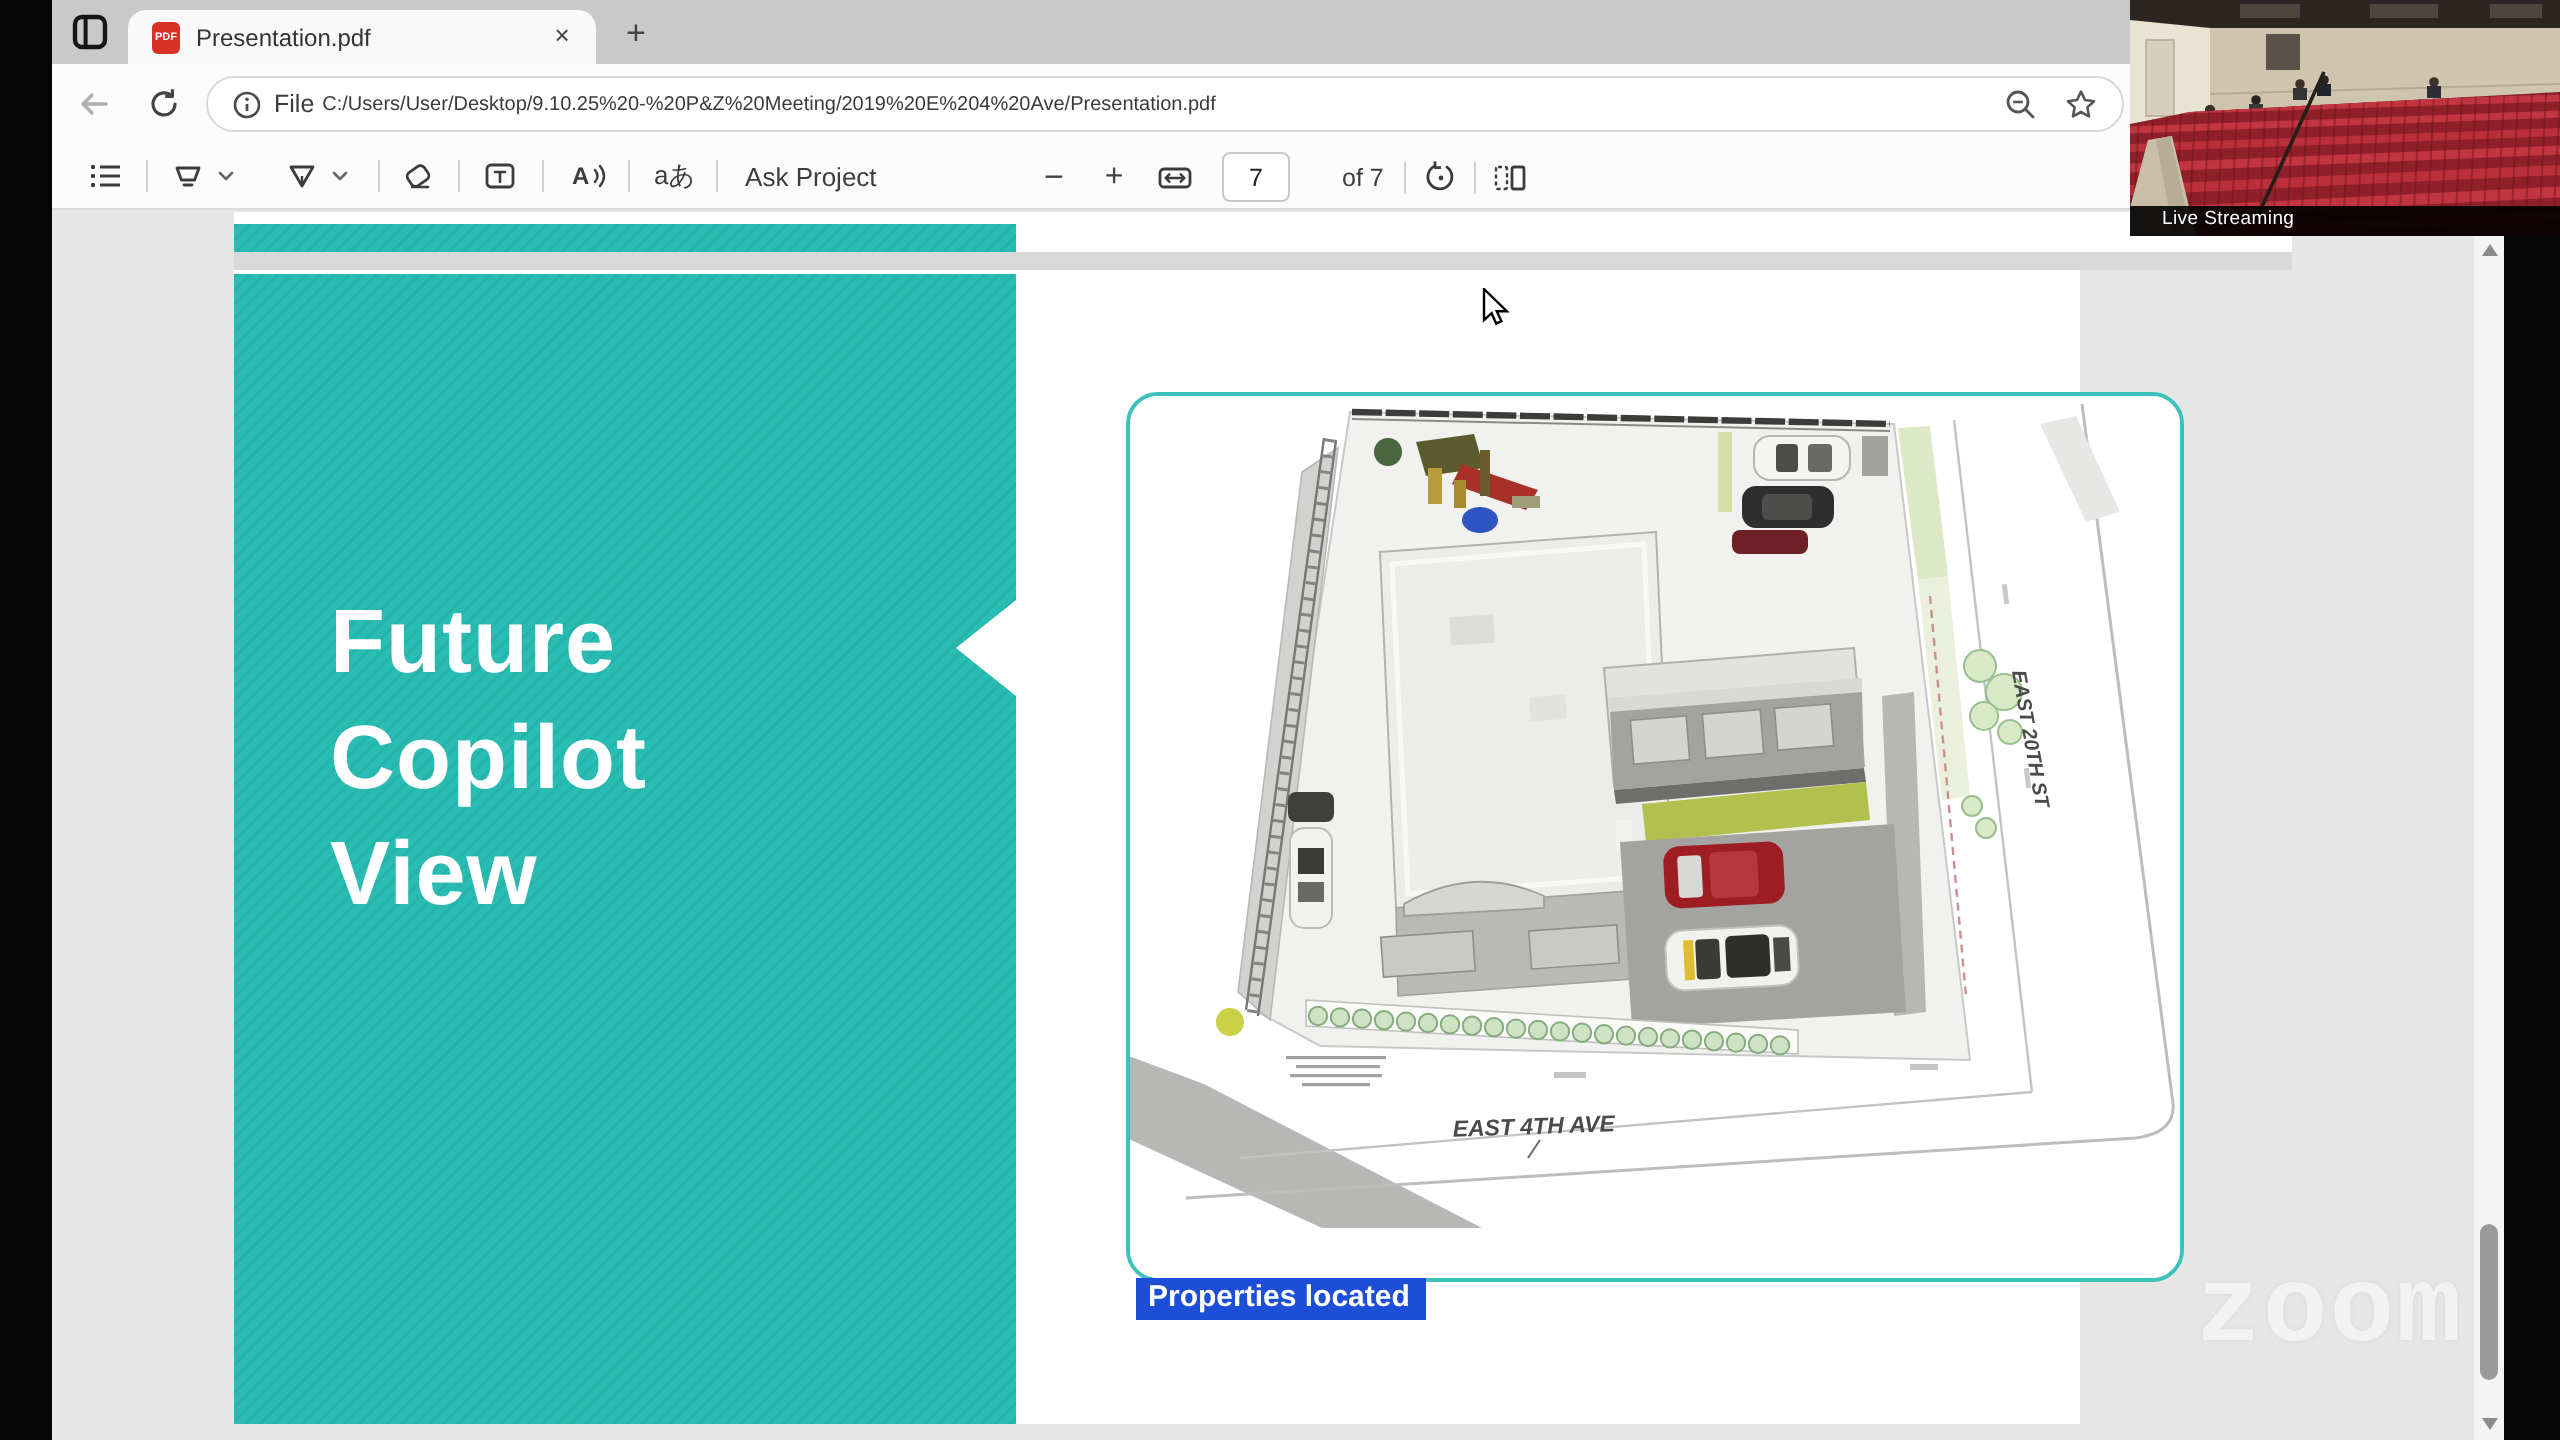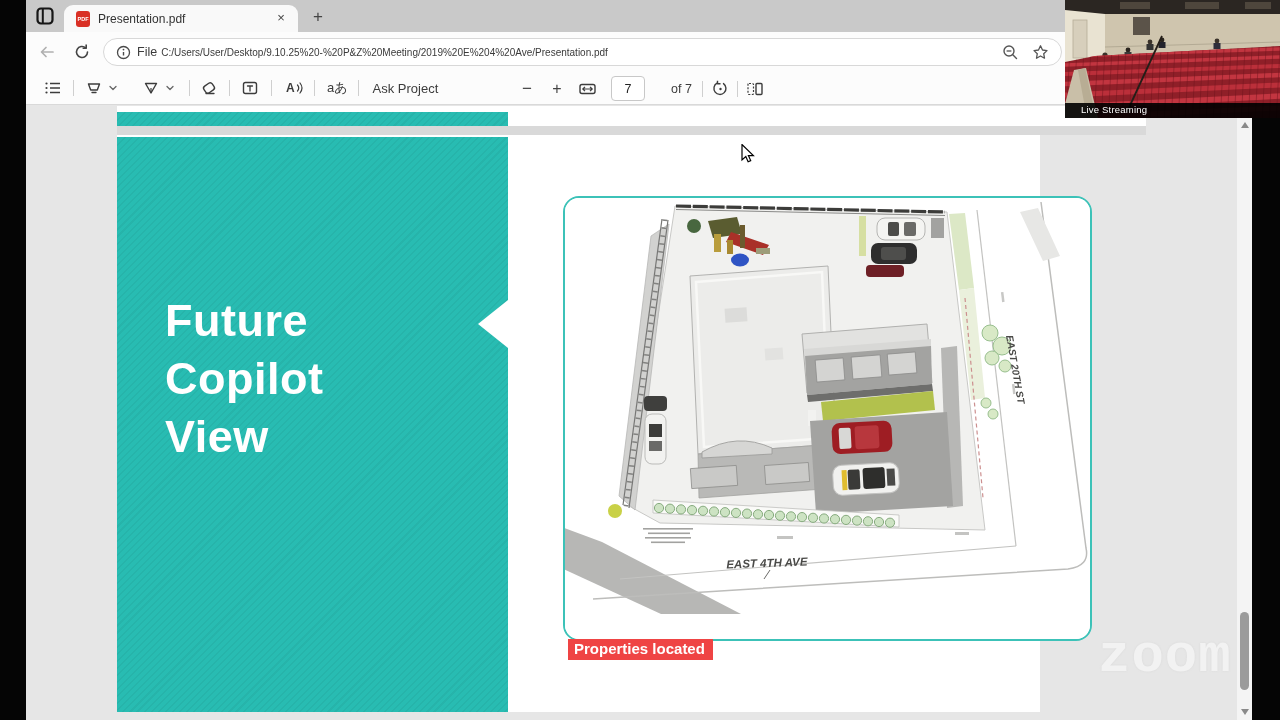--- a/index.html
+++ b/index.html
@@ -49,21 +49,21 @@
   #page6 { position:absolute; left:91px; top:1px; width:1029px; height:20px; background:#fff; }
   #page6 .teal6 { position:absolute; left:0; top:6px; width:391px; height:14px; }
   #page7 { position:absolute; left:91px; top:30px; width:923px; height:577px; background:#fff; }
   #tealpanel { position:absolute; left:0; top:2px; width:391px; height:575px; }
   #heading { position:absolute; left:48px; top:155px; color:#fff; font-size:45px; font-weight:bold;
     line-height:58px; letter-spacing:0.5px; }
   #notch { position:absolute; right:0; top:163px; width:0; height:0;
     border-top:24px solid transparent; border-bottom:24px solid transparent; border-right:30px solid #fff; }
   #frame { position:absolute; left:446px; top:61px; width:529px; height:445px; border:2px solid #3cc2b8;
     border-radius:16px; background:#fff; overflow:hidden; }
-  #caption { position:absolute; left:451px; top:504px; background:#ef4444; color:#fff;
+  #caption { position:absolute; left:451px; top:504px; background:#1d4ed8; color:#fff;
     font-size:15px; font-weight:bold; padding:1px 8px 3px 6px; white-space:nowrap; }
   #watermark { position:absolute; left:1072px; top:521px; font-size:54px; font-weight:bold; color:#f2f2f2;
     letter-spacing:1px; text-shadow:0 0 2px rgba(190,190,190,0.35);font-family:Liberation Mono, monospace; }
   #cursor { position:absolute; left:715px; top:39px; }
   
   #scrollbar { position:absolute; left:1237px; top:118px; width:15px; height:602px; background:#f4f4f4; }
   #sb-up { position:absolute; left:3.5px; top:4px; width:0; height:0; border-left:4px solid transparent;
     border-right:4px solid transparent; border-bottom:6px solid #8a8a8a; }
   #sb-thumb { position:absolute; left:3px; top:494px; width:9px; height:78px; background:#9b9b9b; border-radius:5px; }
   #sb-down { position:absolute; left:3.5px; bottom:5px; width:0; height:0; border-left:4px solid transparent;

